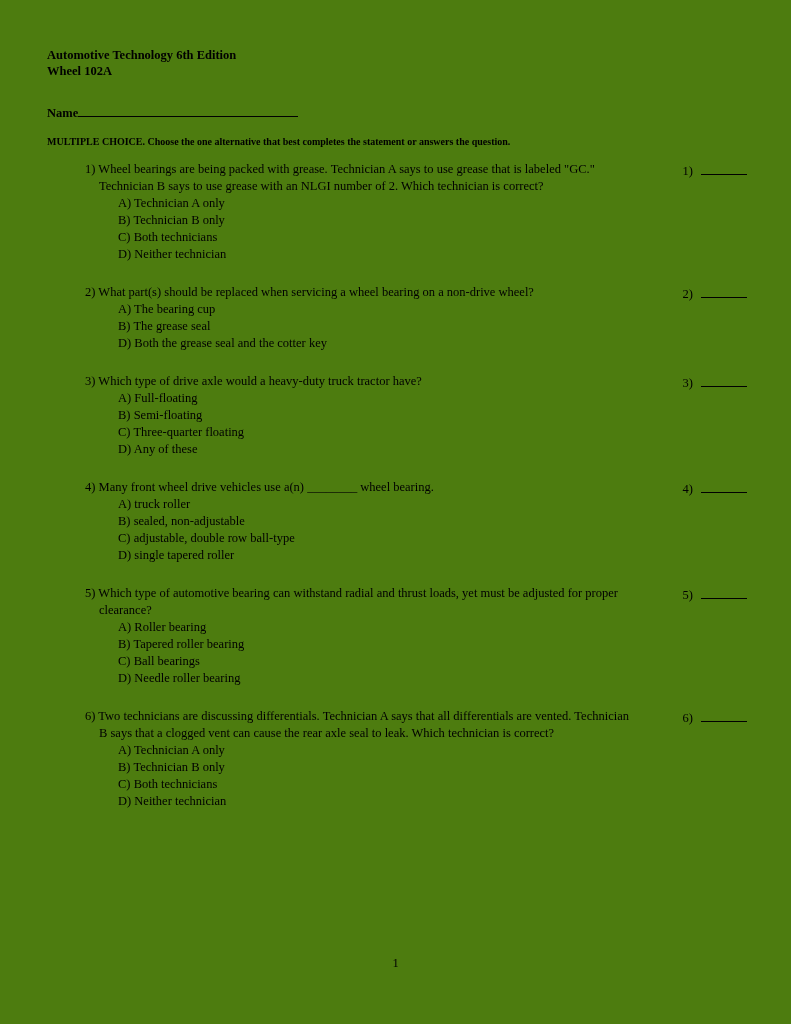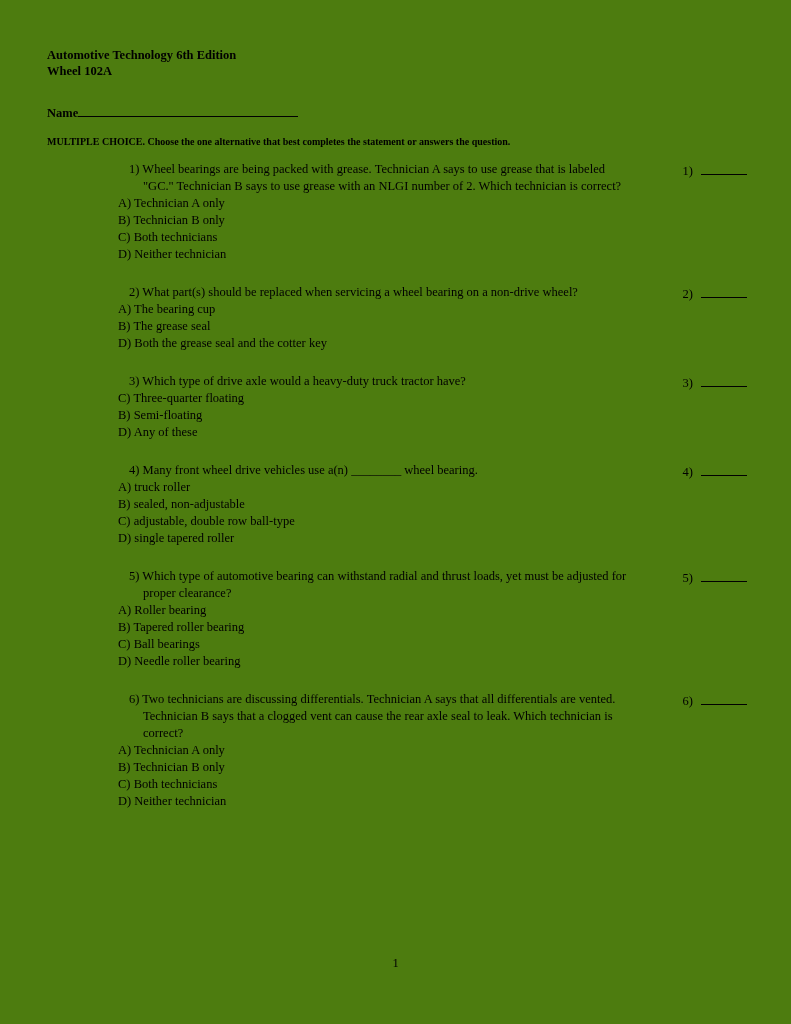--- a/index.html
+++ b/index.html
@@ -51,21 +51,20 @@
   .question {
     display: flex;
     justify-content: space-between;
     align-items: flex-start;
     margin-bottom: 21px;
   }
   .q-body { width: 552px; }
   .q-text {
     padding-left: 14px;
     text-indent: -14px;
-    margin-left: 44px;
   }
   .q-options { padding-left: 33px; }
   .q-answer {
     white-space: nowrap;
     flex: 0 0 auto;
     padding-top: 1px;
   }
   .answer-line {
     display: inline-block;
     width: 46px;
@@ -125,22 +124,23 @@
       </div>
       <div class="q-answer">
         <span>2)</span><span class="answer-line"></span>
       </div>
     </div>
 
     <div class="question">
       <div class="q-body">
         <p class="q-text"><span>3)</span> <span>Which type of drive axle would a heavy-duty truck tractor have?</span></p>
         <div class="q-options">
+          <div class="q-option">A) Full-floating</div>
+          <div class="q-option">B) Semi-floating</div>
           <div class="q-option">C) Three-quarter floating</div>
-          <div class="q-option">B) Semi-floating</div>
           <div class="q-option">D) Any of these</div>
         </div>
       </div>
       <div class="q-answer">
         <span>3)</span><span class="answer-line"></span>
       </div>
     </div>
 
     <div class="question">
       <div class="q-body">

